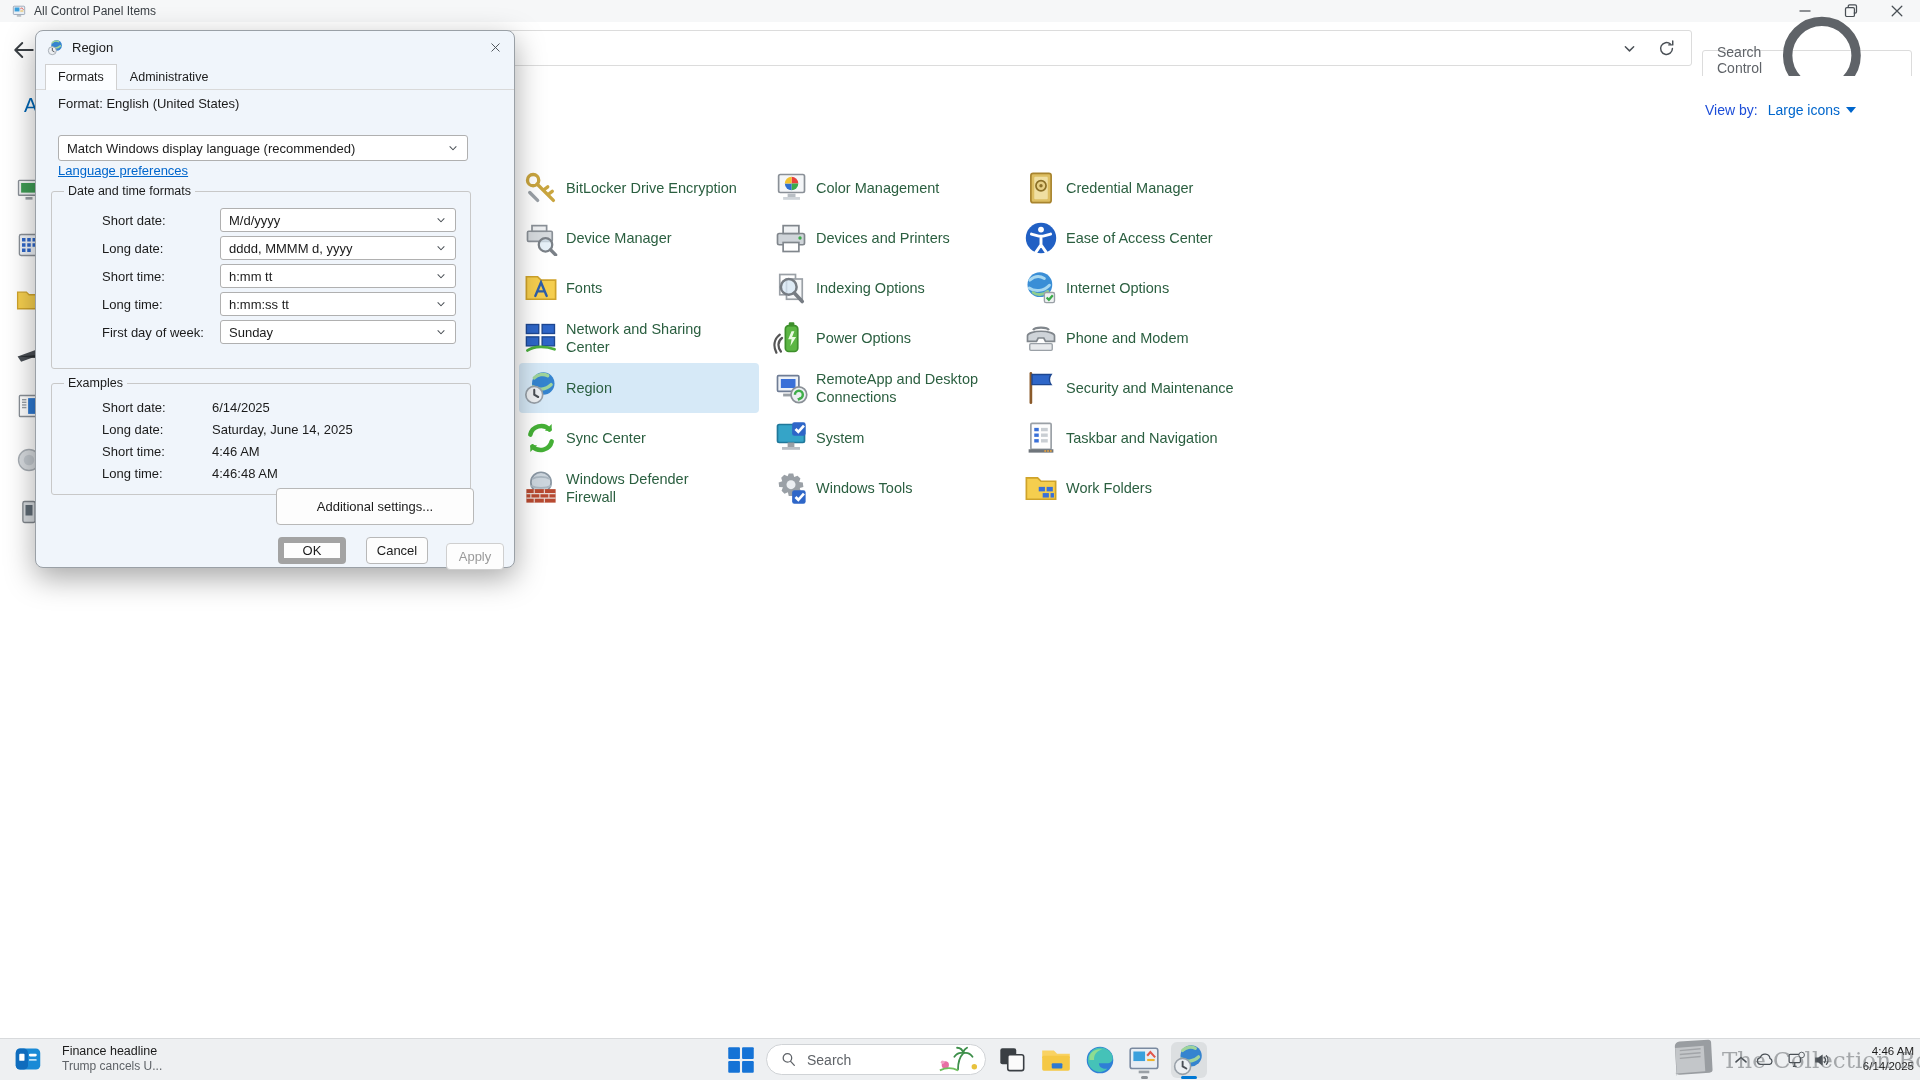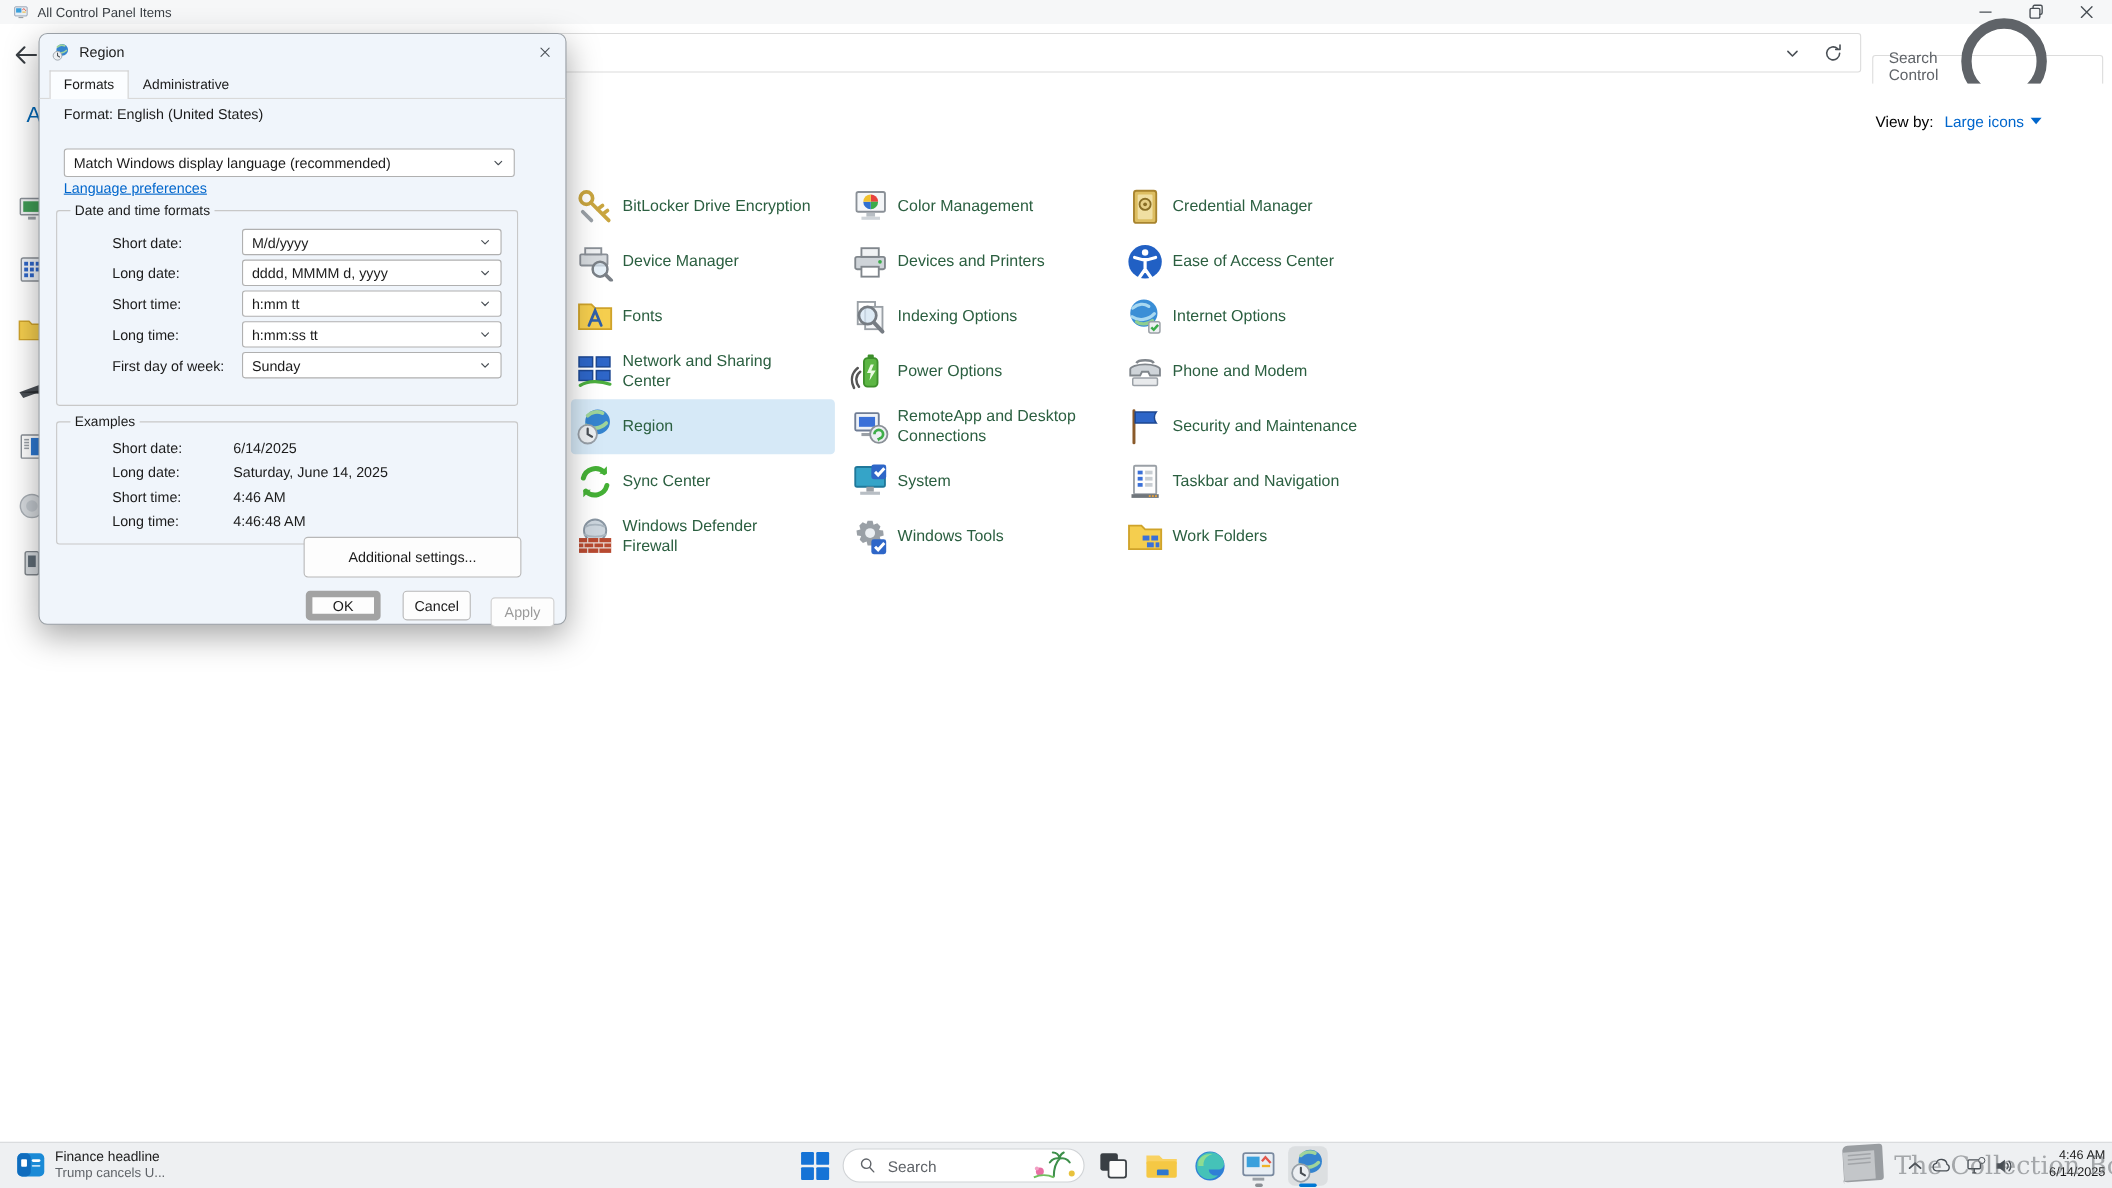--- a/index.html
+++ b/index.html
@@ -26,21 +26,21 @@
   .addr-refresh { position:absolute; right:14px; top:7px; width:21px; height:21px; }
   .searchbox { position:absolute; left:1702px; top:8px; width:210px; height:36px;
     border:1px solid #dcdcdc; border-radius:3px; background:#fff; display:flex; align-items:center;margin-top:20px; }
   .searchbox .ph { font-size:14px; color:#5f6368; margin-left:14px; flex:1; }
   .searchbox svg { width:18px; height:18px; margin-right:12px; }
 
   
   .content { position:absolute; left:0; top:76px; width:1920px; height:962px; background:#fff; }
   .heading { position:absolute; left:24px; top:18px; font-size:20px; color:#0066b4; }
   .viewby { position:absolute; left:1705px; top:26px; display:flex; align-items:center; font-size:14px; }
-  .viewby .vlabel { color:#000000; }
+  .viewby .vlabel { color:#1d4ed8; }
   .viewby .vvalue { color:#0066cc; margin-left:10px; }
   .viewby .vcaret { width:0; height:0; margin-left:6px; border-left:5px solid transparent;
     border-right:5px solid transparent; border-top:6px solid #0066cc; }
 
   #cpgrid { position:absolute; left:519px; top:87px; display:grid;
     grid-template-columns:250px 250px 266px; grid-auto-rows:50px; }
   .cp-item { display:flex; align-items:center; width:240px; border-radius:4px; padding:2px 4px; }
   .cp-item.selected { background:#d6e9f7; }
   .cp-item .cicon { width:36px; height:36px; flex:0 0 36px; }
   .cp-item .cicon svg { width:36px; height:36px; }
@@ -85,21 +85,21 @@
   #btn-additional { left:240px; top:457px; width:198px; height:37px; }
   #btn-ok { left:242px; top:506px; width:68px; height:27px; border:6px solid #a3a3a3; }
   #btn-cancel { left:330px; top:506px; width:62px; height:27px; }
   #btn-apply { left:410px; top:512px; width:58px; height:27px; color:#9a9a9a; border-color:#cfcfcf; }
 
   
   #taskbar { position:absolute; left:0; top:1038px; width:1920px; height:42px; background:#eef0f2;
     border-top:1px solid #d8dadc; z-index:20; }
   .widget { position:absolute; left:14px; top:5px; display:flex; align-items:center; }
   .widget .wicon { width:28px; height:28px; }
-  .widget .wtexts { margin-left:8px; }
+  .widget .wtexts { margin-left:20px; }
   .widget .wtitle { font-size:12.5px; color:#1b1b1b; line-height:15px; }
   .widget .wsub { font-size:12px; color:#5f6368; line-height:14px; }
   .tbicon { position:absolute; top:4px; width:34px; height:34px; display:flex; align-items:center; justify-content:center; }
   .tbicon svg { width:27px; height:27px; }
   .tb-search { position:absolute; left:766px; top:5px; width:220px; height:31px; background:#fff;
     border:1px solid #d0d3d6; border-radius:16px; display:flex; align-items:center; }
   .tb-search svg.mag { width:17px; height:17px; margin-left:13px; }
   .tb-search .ph { font-size:14px; color:#5f6368; margin-left:10px; flex:1; }
   .tb-search svg.art { width:46px; height:29px; margin-right:4px; }
   .tb-active-box { position:absolute; left:1171px; top:3px; width:36px; height:36px;

